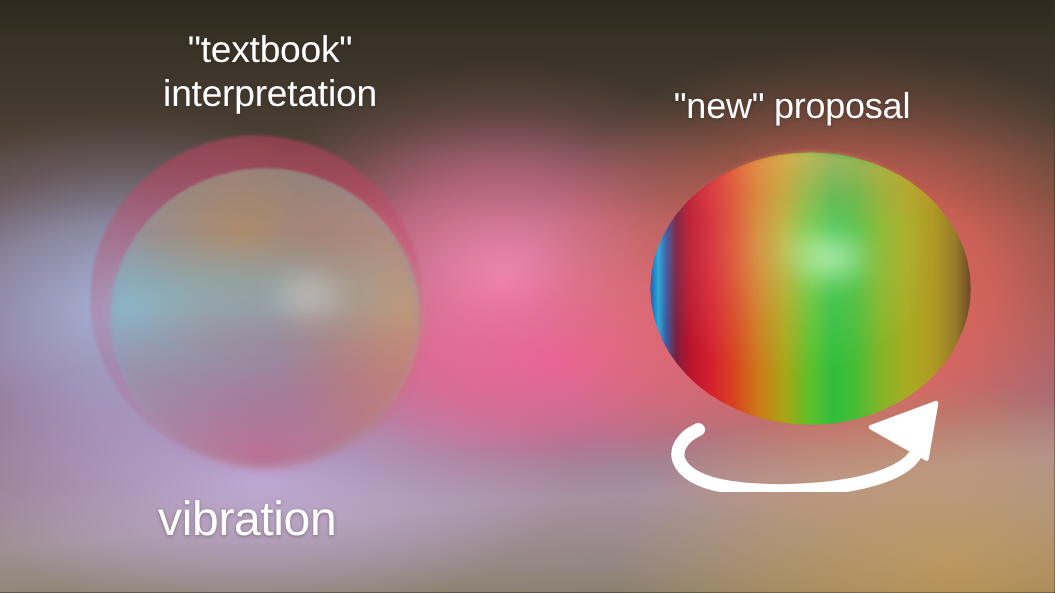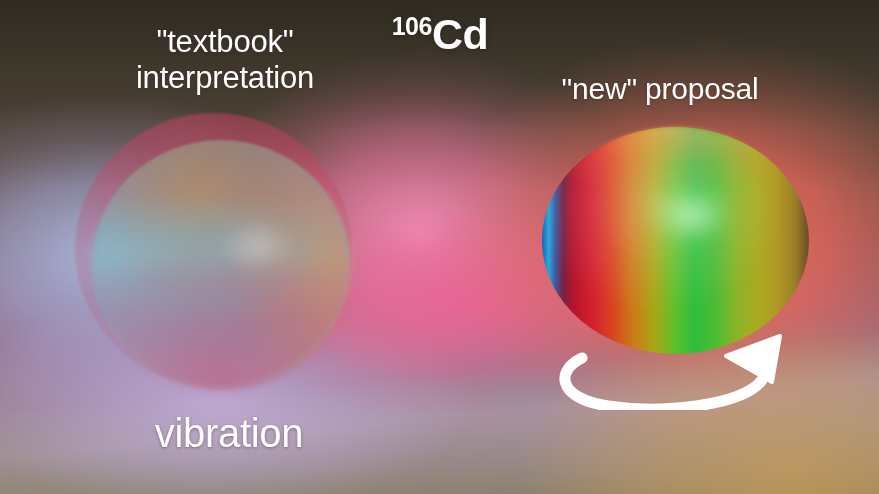--- a/index.html
+++ b/index.html
@@ -269,21 +269,21 @@
     font-size: 43px;
     letter-spacing: -0.5px;
     text-shadow: 0 1px 4px rgba(40,30,20,0.55);
   }
   #label-nuclide .mass {
     font-size: 25px;
     vertical-align: 14px;
     letter-spacing: -0.5px;
   }
   #caption-vibration {
-    left: 84px; top: 410px;
+    left: 61px; top: 410px;
     width: 290px;
     font-size: 40px;
     letter-spacing: -0.3px;
   }
   #caption-rotation {
     left: 525px; top: 410px;
     width: 290px;
     font-size: 40px;
     letter-spacing: -0.3px;
   }
@@ -318,20 +318,19 @@
   <svg id="rotation-arrow" viewBox="0 0 240 80">
     <path d="M 34 28
              C 8 40, 8 68, 60 76
              C 112 84, 196 76, 214 50" fill="none" stroke="#ffffff" stroke-width="11" stroke-linecap="round" stroke-linejoin="round"></path>
     <path d="M 232 6 L 178 26 L 224 52 Z" fill="#ffffff" stroke="#ffffff" stroke-width="4" stroke-linejoin="round"></path>
   </svg>
 
   <div class="label" id="label-textbook"><span>"textbook"</span>
 <span>interpretation</span></div>
 
-  <div class="label" id="label-nuclide"><span class="mass">106</span><span>Cd</span></div>
 
   <div class="label" id="label-new-proposal">"new" proposal</div>
 
   <div class="label" id="caption-vibration">vibration</div>
 
 
 </div>
 
 </body></html>

